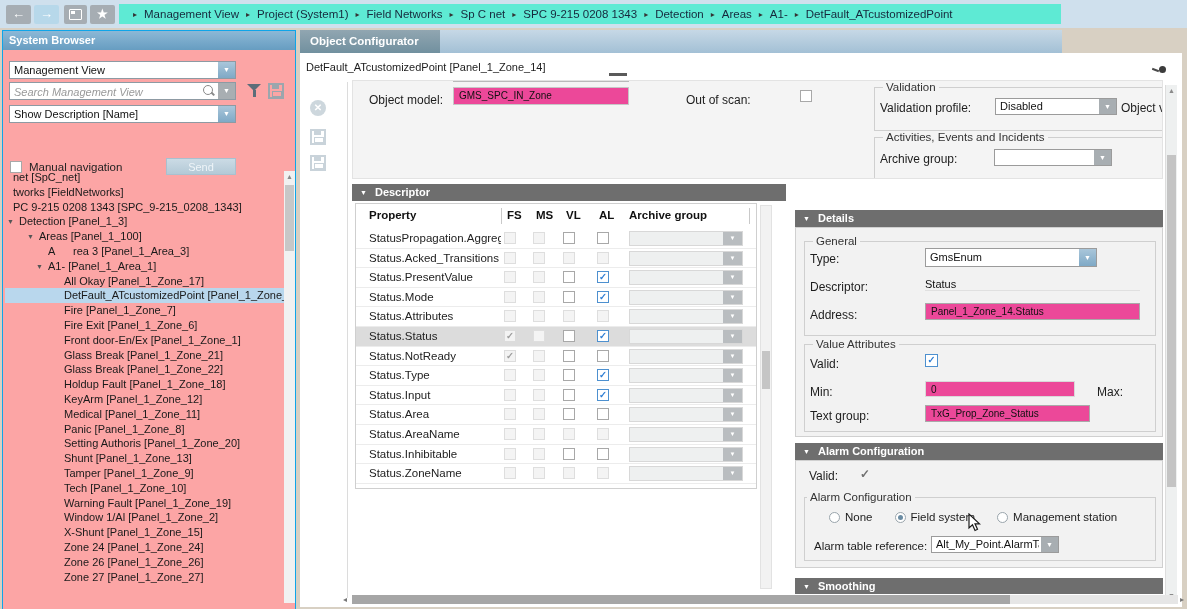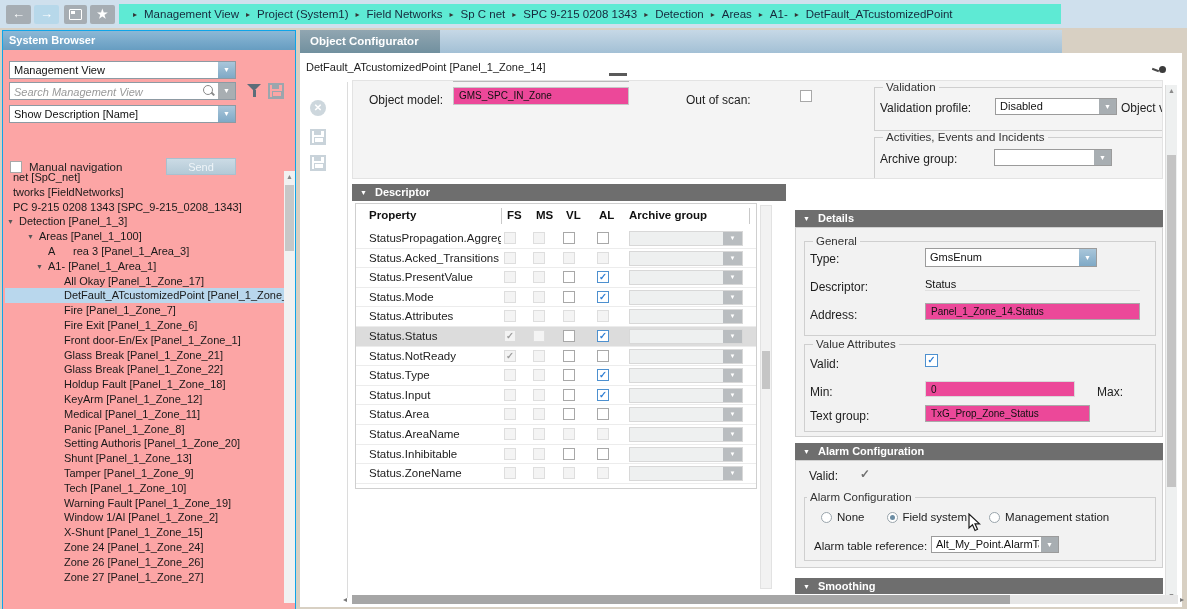--- a/index.html
+++ b/index.html
@@ -103,21 +103,21 @@
   #mid-scroll{position:absolute;left:460px;top:175px;width:12px;height:384px;background:#f2f2f2;border:1px solid #e2e2e2;box-sizing:border-box}
   #mid-scroll .thumb{position:absolute;left:1px;top:145px;width:8px;height:38px;background:#c5c5c5}
   
   #details-header{left:495px;top:180px;width:368px;height:17px}
   #details-box{position:absolute;left:495px;top:197px;width:368px;height:210px;background:#f2f2f2;border:1px solid #d0d0d0;box-sizing:border-box}
   #fs-general{left:8px;top:13px;width:350px;height:93px}
   #fs-valattr{left:8px;top:116px;width:350px;height:86px}
   #alarm-header{left:495px;top:413px;width:368px;height:17px}
   #alarm-box{position:absolute;left:495px;top:430px;width:368px;height:108px;background:#f2f2f2;border:1px solid #d0d0d0;box-sizing:border-box}
   #fs-alarm{left:8px;top:36px;width:350px;height:62px}
-  #alarm-radios{position:absolute;left:16px;top:13px;display:flex;gap:22px;align-items:flex-start}
+  #alarm-radios{position:absolute;left:24px;top:13px;display:flex;gap:22px;align-items:flex-start}
   .radio-wrap{display:inline-flex;align-items:center;gap:5px}
   .radio{width:11px;height:11px;border:1px solid #9aa5ac;border-radius:50%;background:#fff;box-sizing:border-box;position:relative}
   .radio.on::after{content:"";position:absolute;left:2px;top:2px;width:5px;height:5px;border-radius:50%;background:#6b8ca3}
   .radio-label{font-size:11.5px;color:#1d1d1d}
   #gray-check{position:absolute;left:64px;top:6px;font-size:12px;color:#707070;font-weight:bold}
   #smoothing-header{left:495px;top:548px;width:368px;height:16px}
   
   #right-scroll{position:absolute;left:865px;top:55px;width:12px;height:516px;background:#eef0f0;border-left:1px solid #ddd;box-sizing:border-box}
   #right-scroll .up,#right-scroll .down{position:absolute;left:0;width:11px;height:11px;color:#8a8a8a;font-size:7px;text-align:center;line-height:11px}
   #right-scroll .up{top:0}#right-scroll .down{bottom:0}

